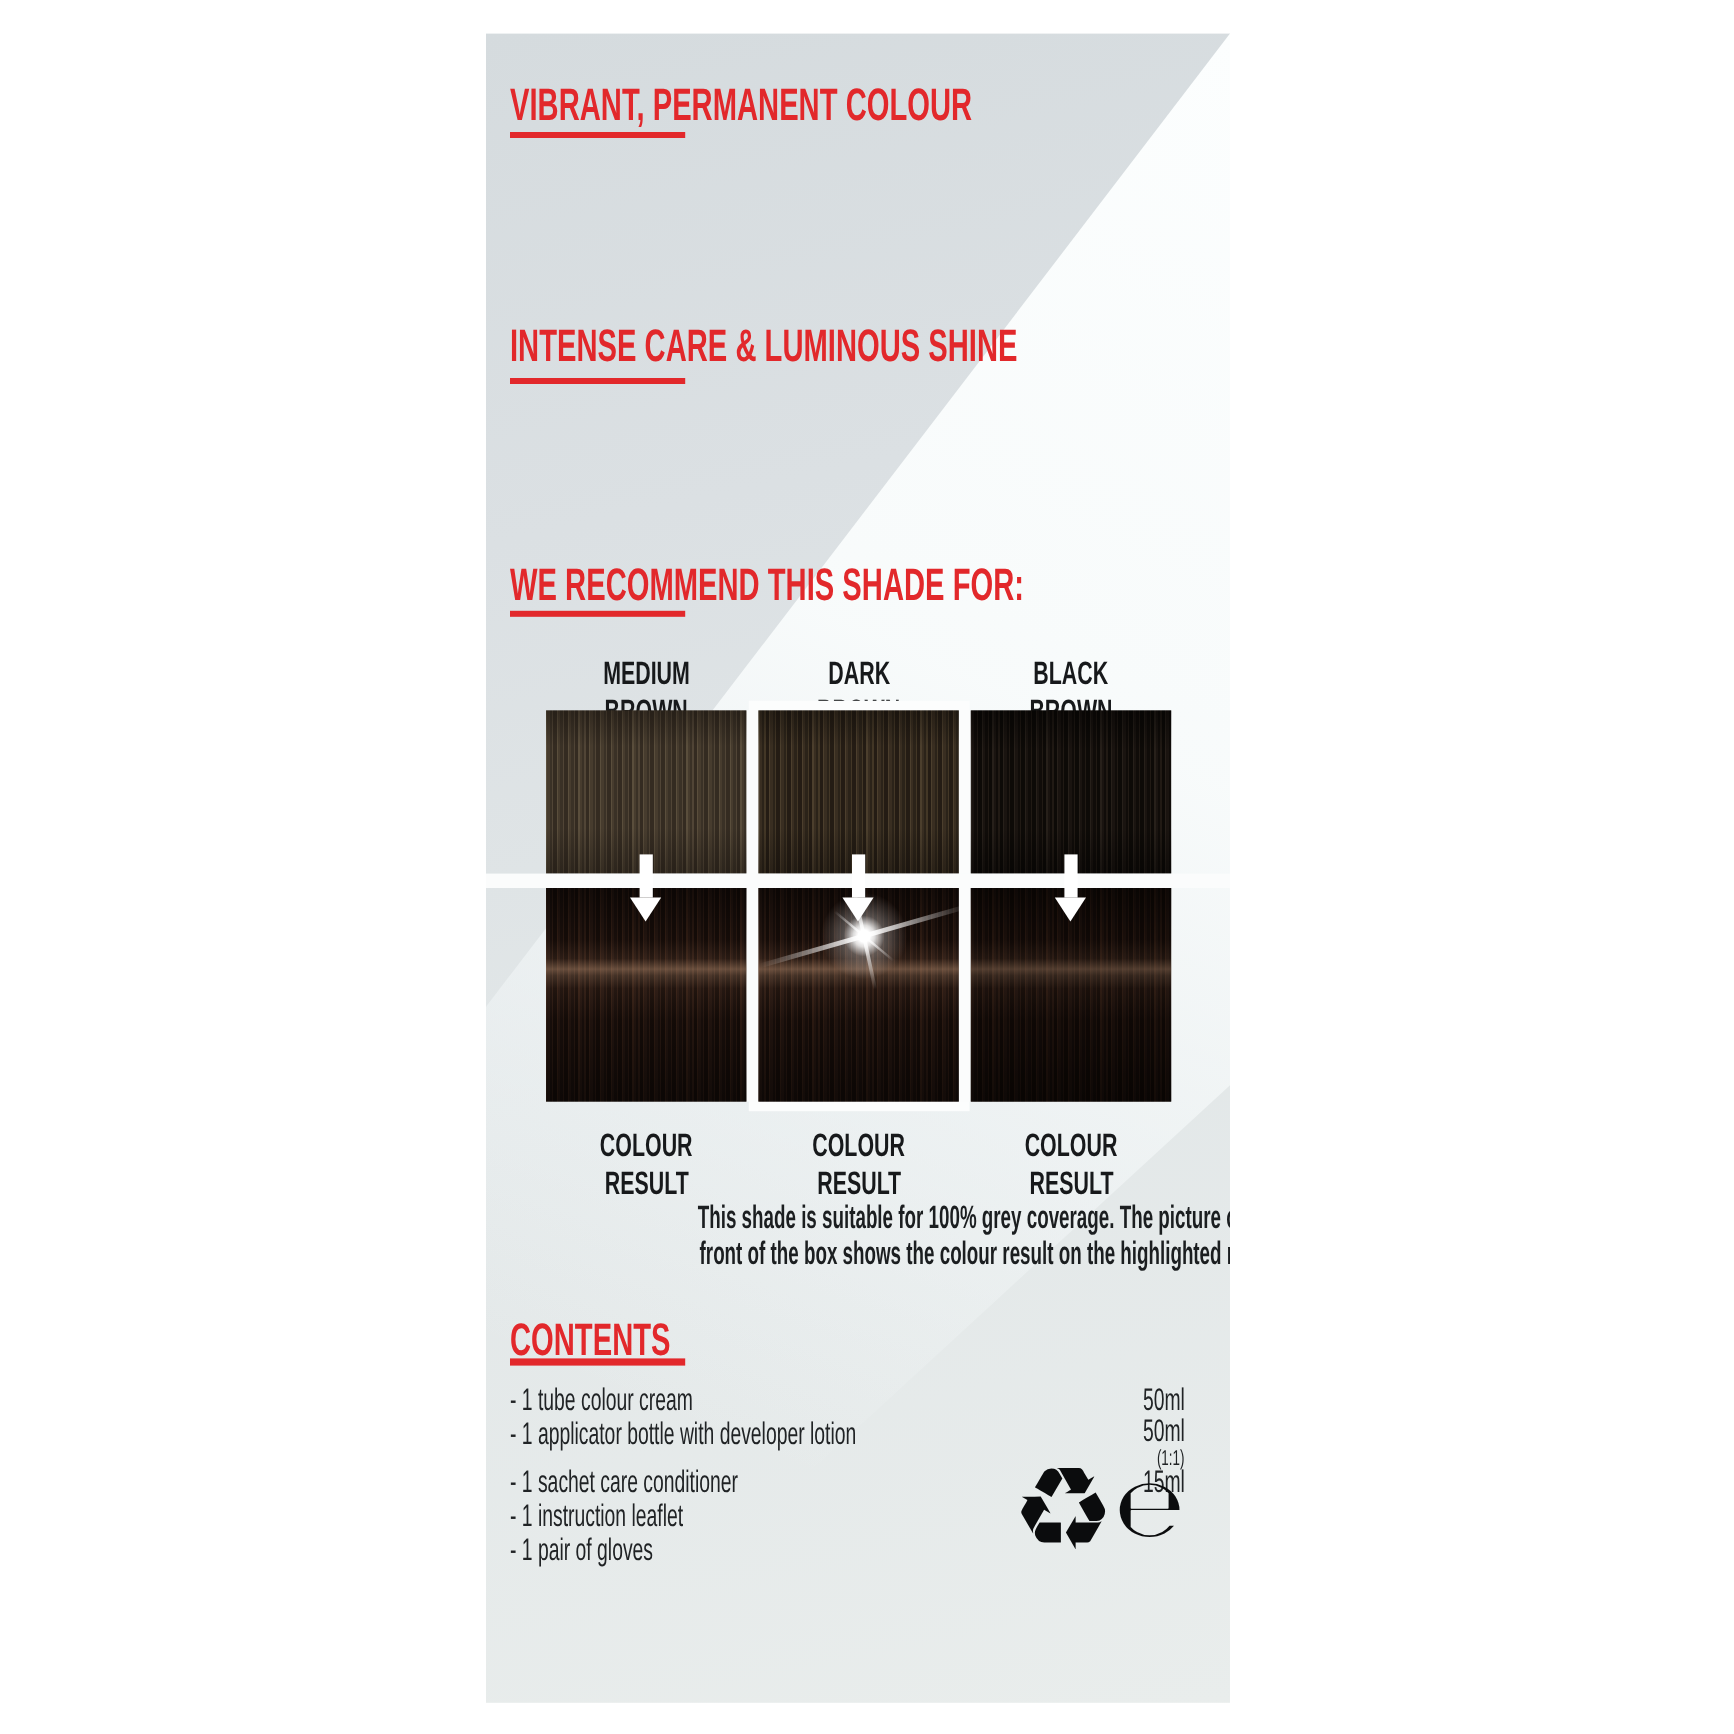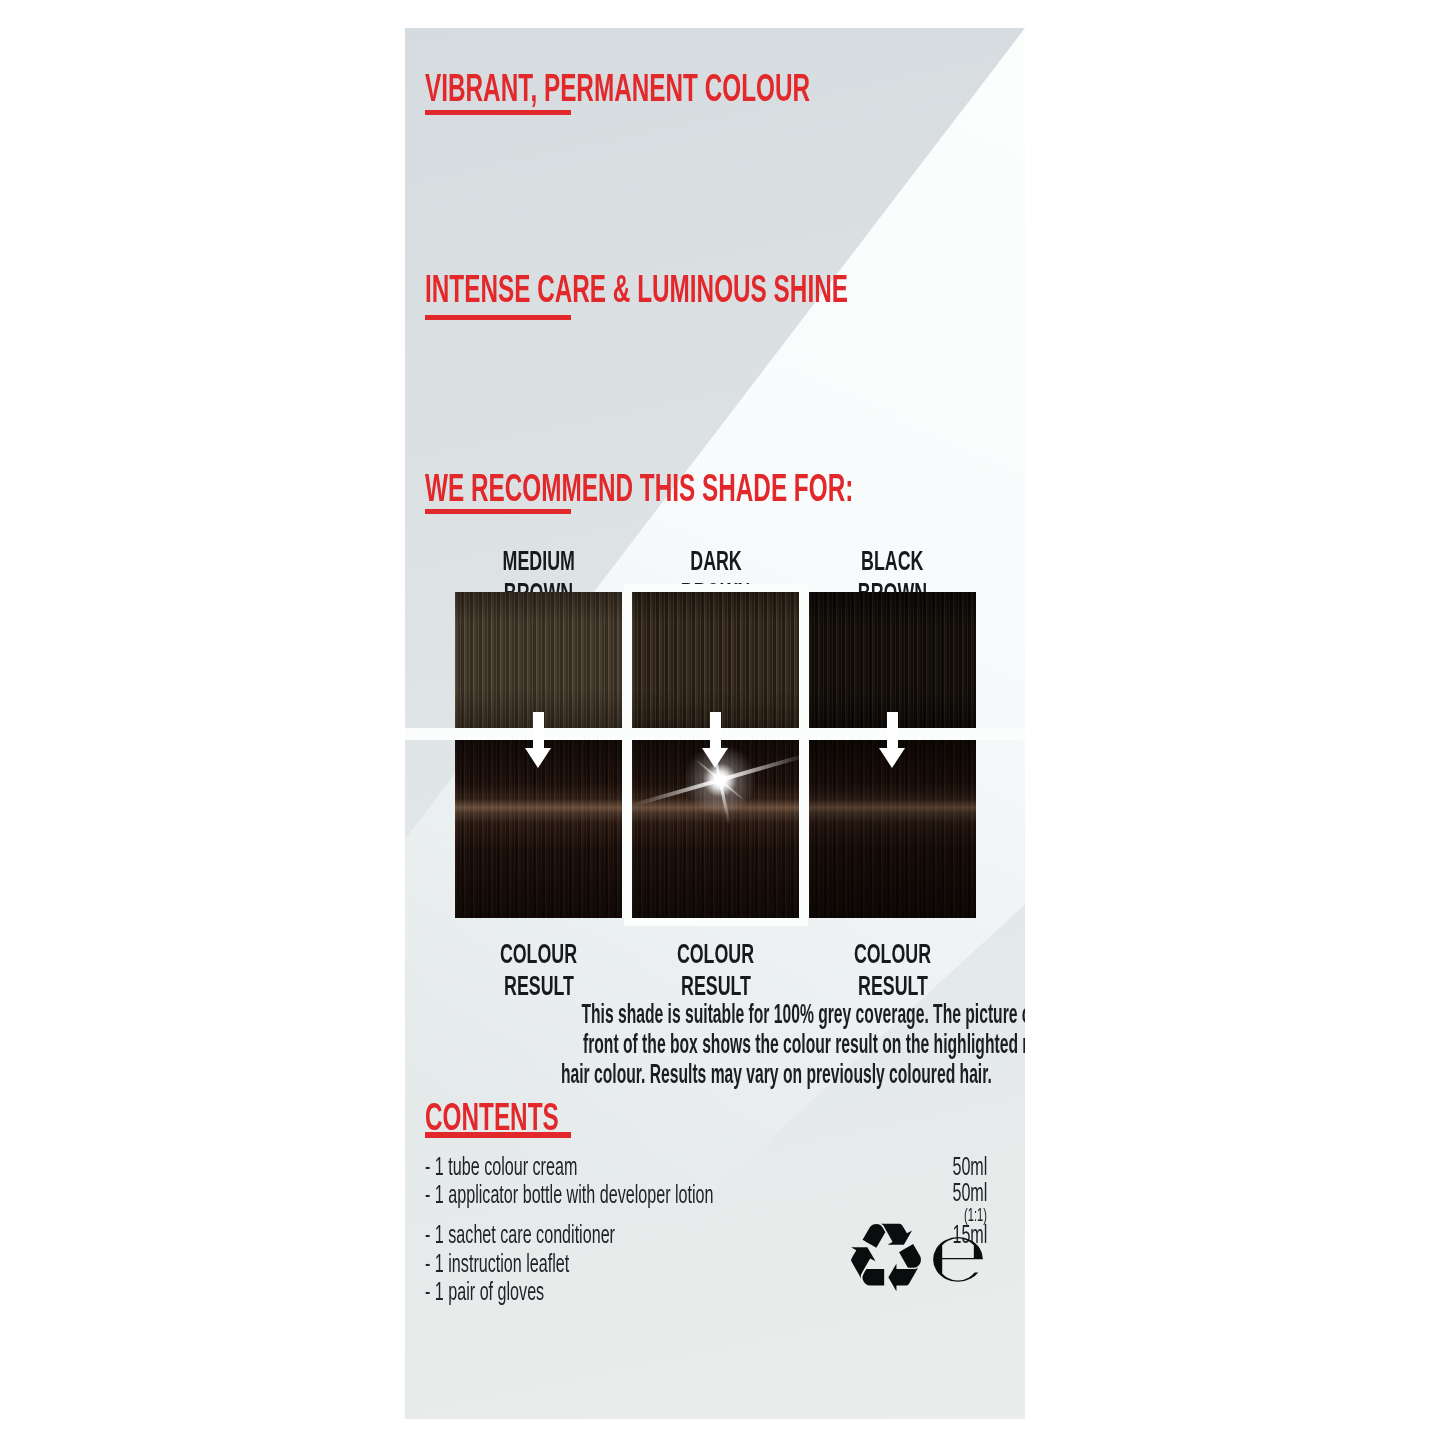--- a/index.html
+++ b/index.html
@@ -147,21 +147,20 @@
     <span>RESULT</span>
   </div>
   <div class="res-label" style="left:404px">
     <span>COLOUR</span><br>
     <span>RESULT</span>
   </div>
 
   <div class="ctr-block" style="top:971px;font-size:27px;line-height:30px">
     <div class="ln"><span>This shade is suitable for 100% grey coverage. The picture on the</span></div>
     <div class="ln"><span>front of the box shows the colour result on the highlighted natural</span></div>
-    <div class="ln"><span>hair colour. Results may vary on previously coloured hair.</span></div>
   </div>
 
   <div class="hd" style="top:1069px">CONTENTS</div>
   <div class="rule" style="top:1104px;height:6px"></div>
 
   <div class="c-item" style="top:1124px">- 1 tube colour cream</div>
   <div class="c-val" style="top:1124px">50ml</div>
 
   <div class="c-item" style="top:1152px">- 1 applicator bottle with developer lotion</div>
   <div class="c-val" style="top:1150px">50ml</div>

